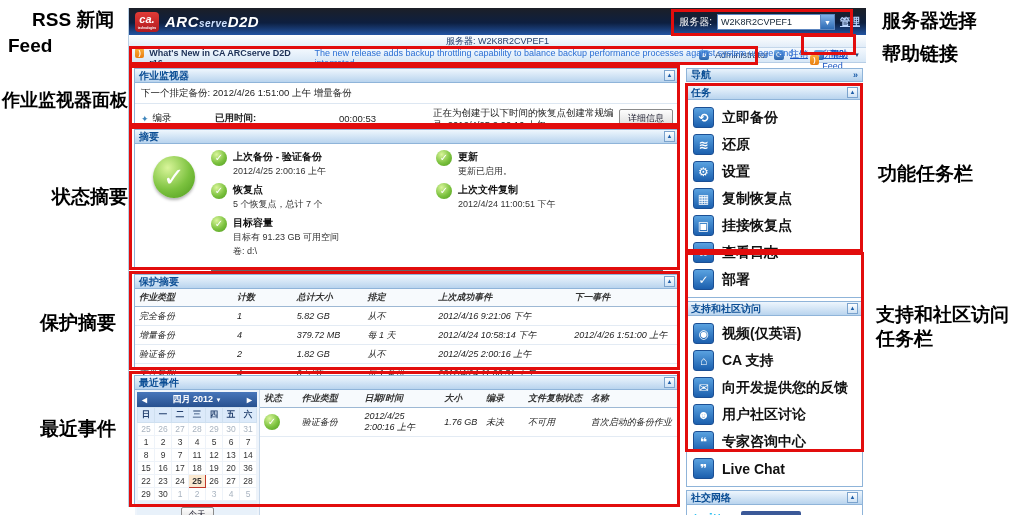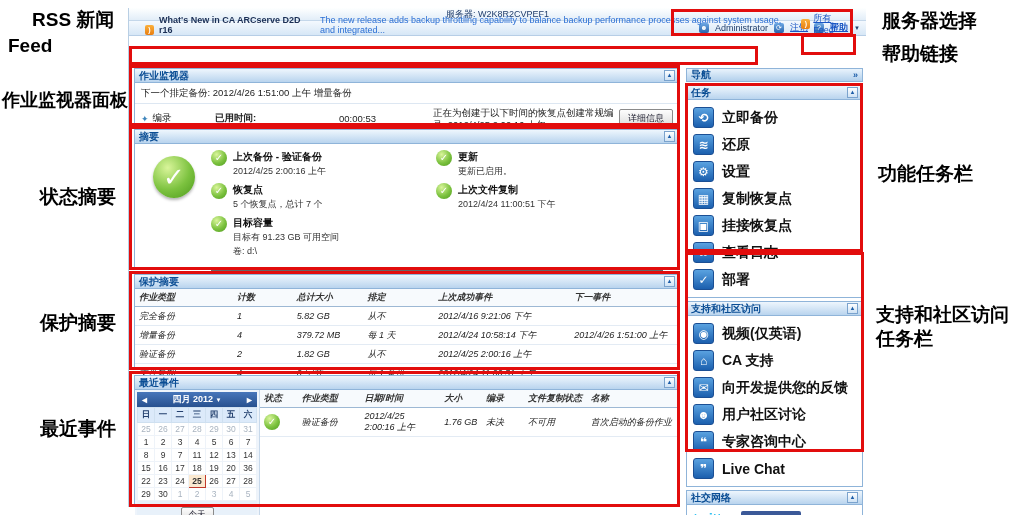--- a/index.html
+++ b/index.html
@@ -27,21 +27,21 @@
   .srv-select .dd { width:14px; height:100%; background:linear-gradient(#7fb1e8,#2f6cb5); color:#fff; font-size:7px; text-align:center; line-height:15px; border-left:1px solid #5d86c0; }
   .manage { color:#bcd6ff; font-size:10px; font-weight:bold; text-decoration:underline; }
 
   
   .subbar { height:13px; background:linear-gradient(#feffff,#e2edf8); border-bottom:1px solid #c4d7ea; display:flex; align-items:center; font-size:9px; padding:0 6px; color:#23406e;flex-direction:column; }
   .subbar .right { margin-left:auto; display:flex; align-items:center; gap:6px; }
   .mini-ico { display:inline-block; width:10px; height:10px; border-radius:2px; background:linear-gradient(#6da8e4,#2a64ad); color:#fff; font-size:7px; line-height:10px; text-align:center; }
   .linkish { color:#1a56c4; text-decoration:underline; }
 
   
-  .rssbar { height:15px; background:linear-gradient(#f4f9fe,#d7e7f6); border-bottom:1px solid #b7cee6; display:flex; align-items:flex-end; font-size:9px; padding:0 16px; gap:5px; }
+  .rssbar { height:15px; background:linear-gradient(#f4f9fe,#d7e7f6); border-bottom:1px solid #b7cee6; display:flex; align-items:flex-start; font-size:9px; padding:0 6px; gap:5px; }
   .rss-ico { width:10px; height:10px; border-radius:2px; background:linear-gradient(#fbb03b,#e87d10); color:#fff; font-size:7px; font-weight:bold; line-height:10px; text-align:center; }
   .rss-title { font-weight:bold; color:#1b2f55; }
   .rss-desc { color:#2b6fd4; margin-left:14px; }
   .allfeed { margin-left:auto; display:flex; gap:3px; align-items:center; }
 
   
   .panel { position:absolute; background:#fff; border:1px solid #8fb4d9; }
   .phead { height:14px; background:linear-gradient(#eef6fd,#b9d4ee); border-bottom:1px solid #8fb4d9; display:flex; align-items:center; padding:0 4px; }
   .phead .ttl { font-size:10px; font-weight:bold; color:#0a4d94; }
   .phead .collapse { margin-left:auto; width:11px; height:11px; background:linear-gradient(#fdfeff,#cfe2f4); border:1px solid #7ba3cd; color:#1c5da8; font-size:6px; line-height:9px; text-align:center; }
@@ -109,20 +109,36 @@
   .tw { color:#35c2f1; font-weight:bold; font-size:15px; letter-spacing:-.5px; }
   .fb { background:#3b5998; color:#fff; font-weight:bold; font-size:11px; padding:2px 6px; border-radius:2px; }
 </style>
 </head>
 <body>
 
 <div id="stage">
 
   <div id="app">
 
+    <div class="banner">
+      <div class="ca-logo">
+        <span>ca.</span><small>technologies</small>
+      </div>
+      <div class="brand">
+        <span>ARC</span><span class="serve">serve</span><span>D2D</span>
+      </div>
+      <div class="banner-right">
+        <span class="srv-label">服务器:</span>
+        <div class="srv-select">
+          <span class="val">W2K8R2CVPEF1</span>
+          <span class="dd">▼</span>
+        </div>
+        <a class="manage">管理</a>
+      </div>
+    </div>
 
     <div class="subbar">
       <span>服务器: W2K8R2CVPEF1</span>
       <span class="right">
         <span class="mini-ico">☻</span>
         <span>Administrator</span>
         <span class="mini-ico">⟳</span>
         <a class="linkish">注销</a>
         <span class="mini-ico">?</span>
         <a class="linkish" style="font-weight:bold">帮助</a>
@@ -481,20 +497,20 @@
   <div class="redbox" style="left:129px; top:271px; width:551px; height:99px;"></div>
   <div class="redbox" style="left:129px; top:371px; width:551px; height:136px;"></div>
   <div class="redbox" style="left:671px; top:9px; width:182px; height:27px;"></div>
   <div class="redbox" style="left:801px; top:34px; width:55px; height:21px;"></div>
   <div class="redbox" style="left:685px; top:83px; width:178px; height:169px;"></div>
   <div class="redbox" style="left:685px; top:252px; width:179px; height:200px;"></div>
 
   <div class="anno" style="left:32px; top:8px;">RSS 新闻</div>
   <div class="anno" style="left:8px; top:34px;">Feed</div>
   <div class="anno" style="left:2px; top:89px; font-size:18px;">作业监视器面板</div>
-  <div class="anno" style="left:40px; top:185px;text-align:center;">状态摘要</div>
+  <div class="anno" style="left:52px; top:185px;text-align:center;">状态摘要</div>
   <div class="anno" style="left:40px; top:311px;">保护摘要</div>
   <div class="anno" style="left:40px; top:417px;">最近事件</div>
   <div class="anno" style="left:882px; top:9px;">服务器选择</div>
   <div class="anno" style="left:882px; top:42px;">帮助链接</div>
   <div class="anno" style="left:878px; top:162px;">功能任务栏</div>
   <div class="anno" style="left:876px; top:303px; width:142px;">支持和社区访问任务栏</div>
 </div>
 
 </body></html>

